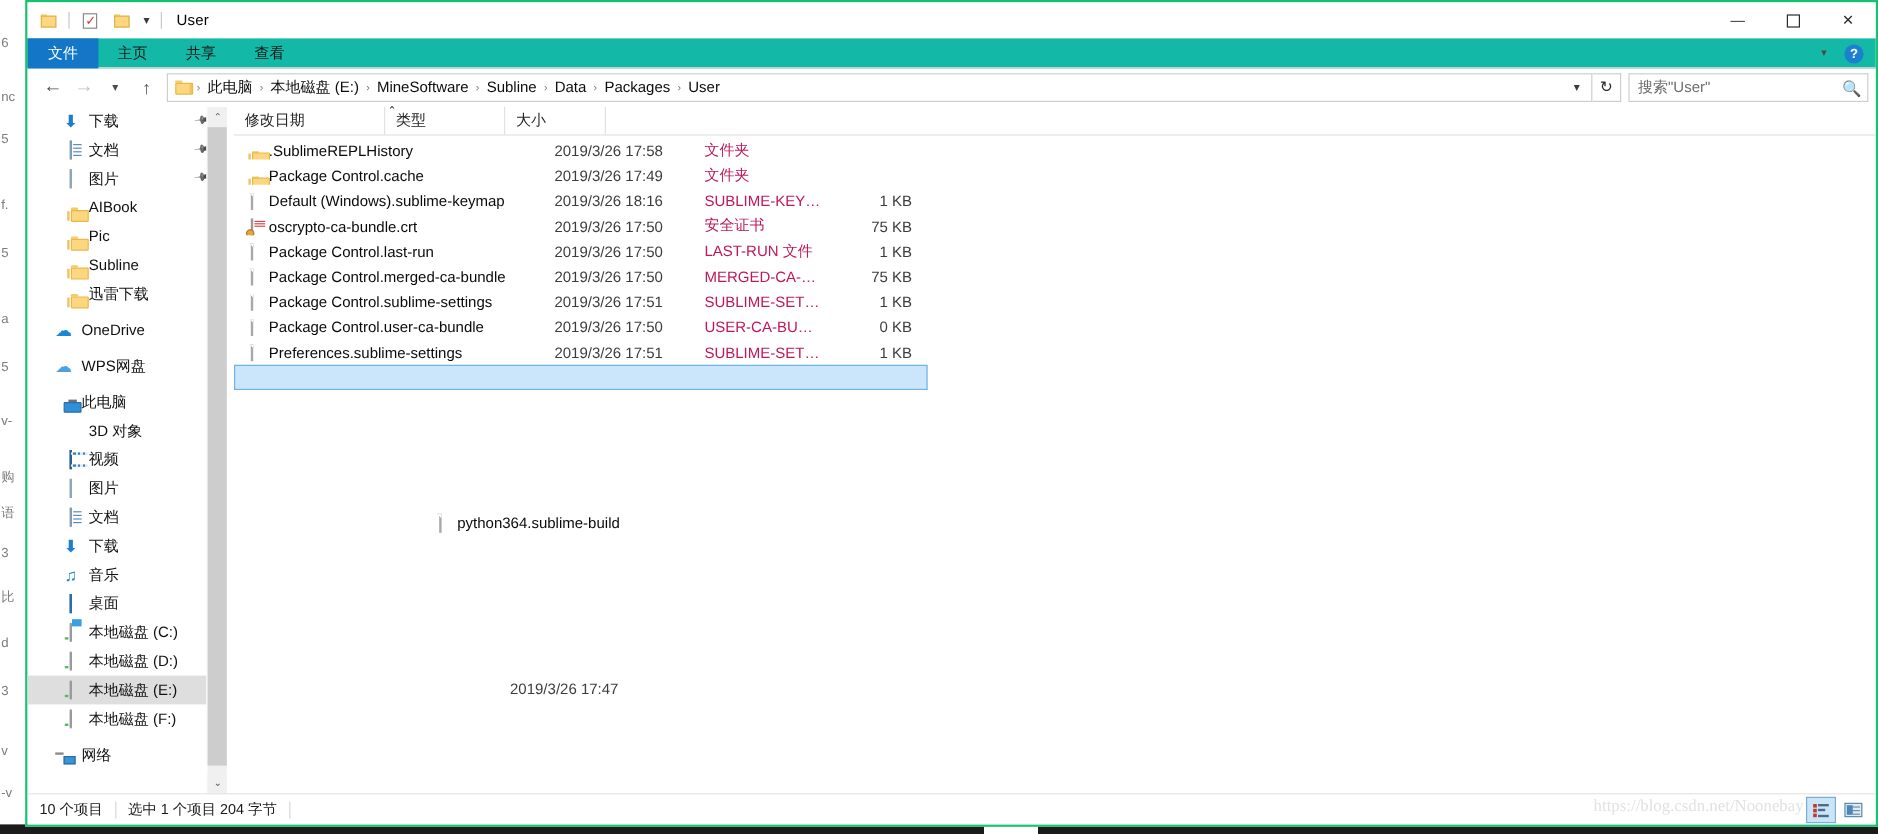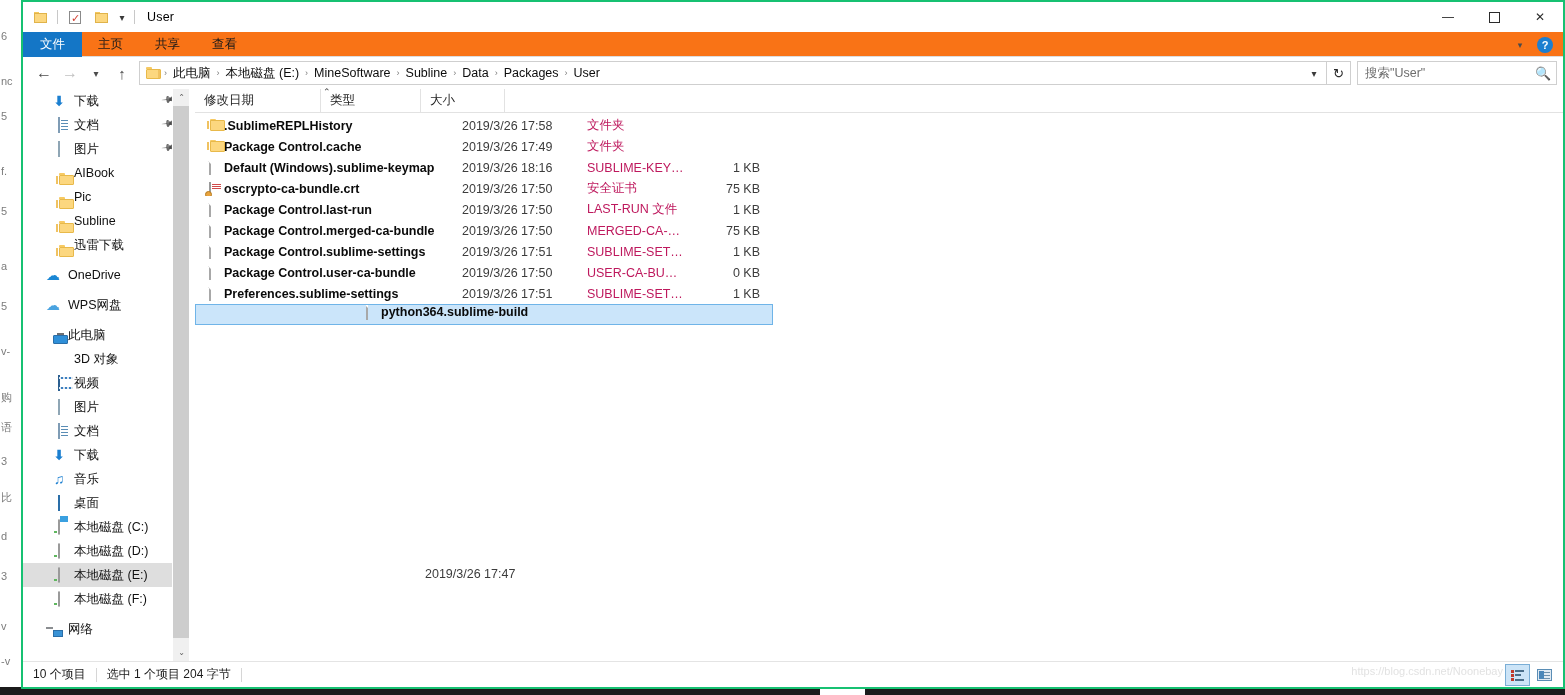--- a/index.html
+++ b/index.html
@@ -54,21 +54,21 @@
   .wc-btn {
     width: 46px; height: 30px; display: flex; align-items: center; justify-content: center;
     font-size: 12px; color: #2b2b2b;
   }
 
   
   .ribbonbar {
     height: 25px; flex: 0 0 25px;
     display: flex; align-items: stretch;
     border-bottom: 1px solid #dcdcdc;
-    background: #f97316; position: relative;
+    background: #14b8a6; position: relative;
   }
   .rtab {
     padding: 0 16px; display: flex; align-items: center;
     font-size: 12.5px; color: #1a1a1a; height: 25px;
   }
   .rtab.file { background: #1476c6; color: #fff; padding: 0 17px; }
   .ribbon-right { position: absolute; right: 4px; top: 0; height: 25px; display: flex; align-items: center; gap: 8px; }
   .chev-sm { font-size: 9px; color: #4a4a4a; width: 18px; text-align: center; }
   .help-ico {
     width: 16px; height: 16px; border-radius: 50%; background: #1d7fd0;
@@ -184,21 +184,21 @@
 
   .rows { flex: 1 1 auto; overflow: hidden; padding-top: 2px; }
   .frow {
     height: 21px; display: flex; align-items: center;
     font-size: 12.5px; color: #0a0a0a;
     width: 578px; white-space: nowrap;
     border: 1px solid transparent;
   }
   .frow.selected { background: #cbe5fa; border: 1px solid #6fb4e8; flex-direction: column; }
   .fcell { overflow: hidden; text-overflow: ellipsis; white-space: nowrap; }
-  .fcell.name { width: 262px; flex: 0 0 262px; display: flex; align-items: flex-start; padding-left: 4px; font-weight: bold; }
+  .fcell.name { width: 262px; flex: 0 0 262px; display: flex; align-items: center; padding-left: 4px; }
   .fcell.name .f-ico { width: 19px; flex: 0 0 19px; display: flex; align-items: center; justify-content: center; margin-right: 5px; }
   .fcell.date { width: 126px; flex: 0 0 126px; color: #3c3c3c; padding-left: 4px; }
   .fcell.type { width: 102px; flex: 0 0 102px; color: #be185d; padding-left: 3px; }
   .fcell.size { width: 80px; flex: 0 0 80px; color: #3c3c3c; text-align: right; padding-right: 6px; }
 
   
   .statusbar {
     height: 26px; flex: 0 0 26px;
     border-top: 1px solid #e4e4e4;
     display: flex; align-items: center; position: relative;
@@ -206,22 +206,22 @@
   }
   .st-item { font-size: 12px; color: #1b1b1b; padding: 0 10px; height: 26px; display: flex; align-items: center; }
   .st-div { width: 1px; height: 14px; background: #d6d6d6; }
   .st-right { position: absolute; right: 6px; top: 0; height: 26px; display: flex; align-items: center; gap: 2px; }
   .viewbtn {
     width: 25px; height: 22px; display: flex; align-items: center; justify-content: center;
   }
   .viewbtn.active { background: #cce4f7; border: 1px solid #7aaed6; }
   .watermark {
     position: absolute; right: 60px; top: 3px;
-    font-size: 11px; color: #e2e2e2; white-space: nowrap;
-    font-family: Liberation Sans, sans-serif;
+    font-size: 14px; color: #e2e2e2; white-space: nowrap;
+    font-family: Liberation Serif, serif;
   }
 
   
   .folder-ico { position: relative; width: 15px; height: 12px; }
   .folder-ico .tab { position: absolute; left: 0; top: 0; width: 6px; height: 2px; background: #f7ca63; border-radius: 1px 1px 0 0; }
   .folder-ico .bd { position: absolute; left: 0; top: 1.5px; width: 15px; height: 10.5px; background: #fcd77f; border: 1px solid #e8b94a; border-radius: 1px; }
   .folder-ico .shine { position: absolute; right: 1px; top: 2.5px; width: 2px; height: 8px; background: #f0c261; }
 
   .doc-ico { position: relative; width: 12px; height: 15px; background: #fff; border: 1px solid #a8a8a8; }
   .doc-ico::after { content: ""; position: absolute; right: -1px; top: -1px; border-width: 0 4px 4px 0; border-style: solid; border-color: transparent #ffffff transparent transparent; }

